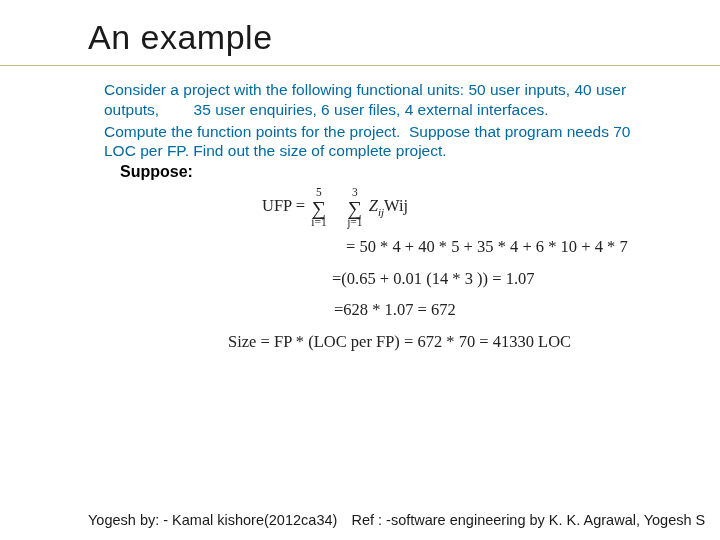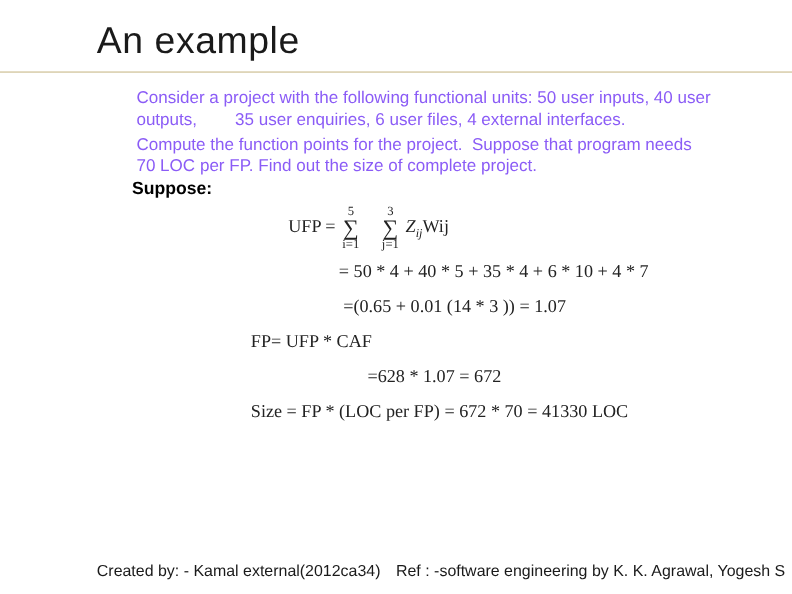--- a/index.html
+++ b/index.html
@@ -26,41 +26,41 @@
   }
   .title-rule {
     margin: 4px 0 14px -88px;
     height: 1px;
     background: #c9b98a;
     width: 720px;
   }
   .body-text {
     font-size: 15.5px;
     line-height: 1.28;
-    color: #8b5cf6;
-    margin: 0 18px 2px 36px;
+    color: #0369a1;
+    margin: 0 18px 2px 16px;
     max-width: 558px;
   }
   .solution-label {
     font-weight: 700;
     font-size: 16px;
     margin: 2px 0 6px 32px;
   }
   .math-block {
     font-family: "Cambria Math", "Times New Roman", serif;
     font-size: 16.5px;
     color: #222;
     line-height: 1.55;
     margin-left: 174px;
     margin-top: 6px;
   }
   .math-line { margin-bottom: 6px; white-space: nowrap; }
-  .math-ind1 { margin-left: 46px; }
+  .math-ind1 { margin-left: 84px; }
   .math-ind-neg { margin-left: -2px; }
-  .math-ind2 { margin-left: 50px; }
+  .math-ind2 { margin-left: 70px; }
   .math-ind3 { margin-left: 72px; }
   .math-size { margin-left: -34px; }
   .sigma-wrap {
     display: inline-block;
     text-align: center;
     vertical-align: middle;
     font-size: 13px;
     line-height: 1.0;
     margin: 0 2px;
   }
@@ -116,25 +116,24 @@
         <span class="sub">j=1</span>
       </span>
       <span style="font-style:italic">Z</span><span class="subscr" style="font-style:italic">ij</span><span>Wij</span>
     </div>
 
     <div class="math-line math-ind1">= 50 * 4 + 40 * 5 + 35 * 4 + 6 * 10 + 4 * 7</div>
 
 
     <div class="math-line math-ind2">=(0.65 + 0.01 (14 * 3 )) = 1.07</div>
 
-    <div class="math-line" style="margin-left:-34px">FP= UFP * CAF</div>
     <div class="math-line math-ind3">=628 * 1.07 = 672</div>
     <div class="math-line math-size">Size = FP * (LOC per FP) = 672 * 70 = 41330 LOC</div>
 
   </div>
 
   <div class="footer">
-    <span>Created by: - Kamal external(2012ca34)</span>
+    <span>Yogesh by: - Kamal kishore(2012ca34)</span>
     <span class="sep"></span>
     <span>Ref : -software engineering by K. K. Agrawal, Yogesh S</span>
   </div>
 
 </div>
 
 </body></html>

